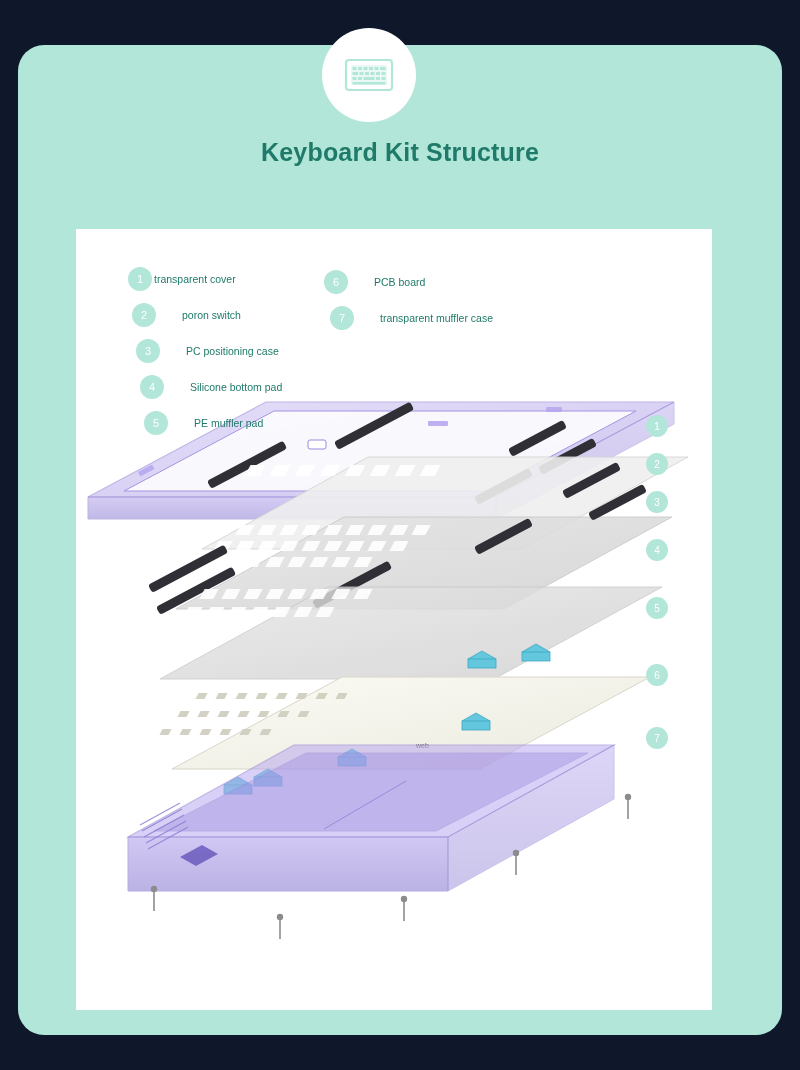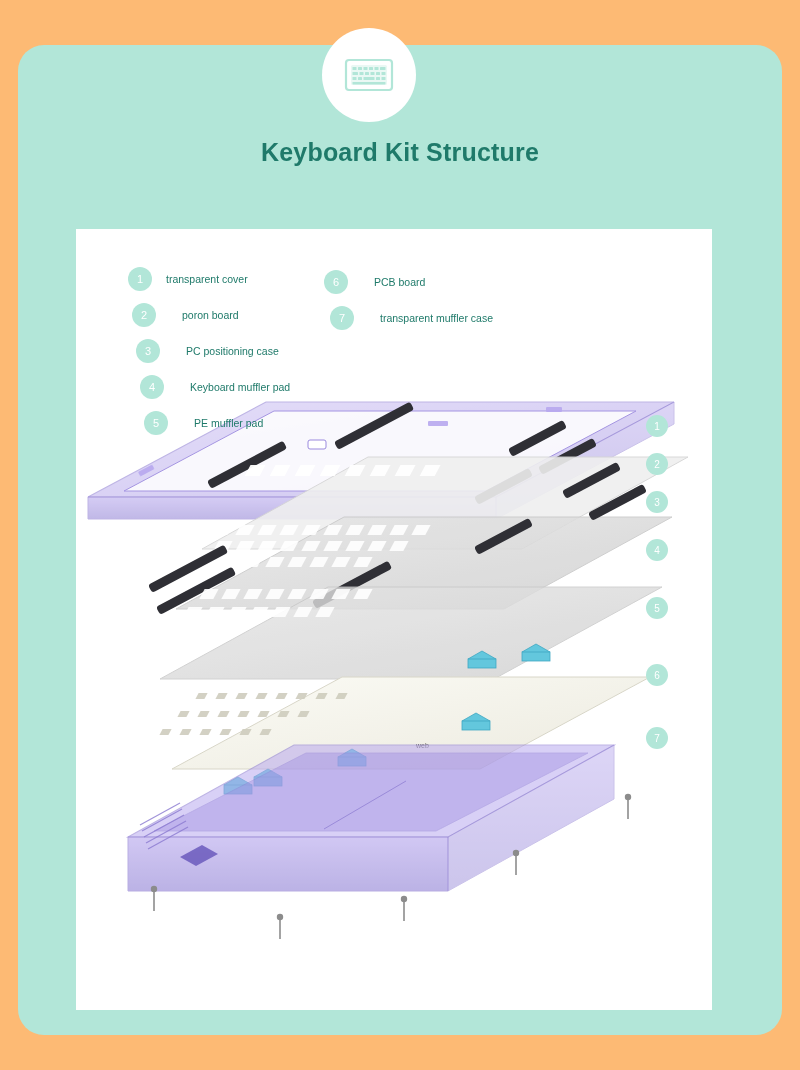--- a/index.html
+++ b/index.html
@@ -13,21 +13,21 @@
     font-family: "Liberation Sans", sans-serif;
     position: relative;
     overflow: hidden;
   }
 
   .page {
     position: absolute;
     left: 0; top: 0;
     width: 800px;
     height: 1070px;
-    background: #fdba74;
+    background: #0f172a;
   }
 
   
   .mint-card {
     position: absolute;
     left: 18px;
     top: 45px;
     width: 764px;
     height: 990px;
     background: #b2e6d8;
@@ -104,21 +104,21 @@
     justify-content: center;
     flex: none;
   }
   .legend-label {
     margin-left: 26px;
     font-size: 10.5px;
     color: #1f7a6a;
     white-space: nowrap;
   }
   
-  .legend-col.left .legend-item:nth-child(1) .legend-label { margin-left: 14px; }
+  .legend-col.left .legend-item:nth-child(1) .legend-label { margin-left: 2px; }
   .legend-col.left .legend-item:nth-child(2) { margin-left: 4px; }
   .legend-col.left .legend-item:nth-child(3) { margin-left: 8px; }
   .legend-col.left .legend-item:nth-child(4) { margin-left: 12px; }
   .legend-col.left .legend-item:nth-child(5) { margin-left: 16px; }
   .legend-col.right .legend-item:nth-child(2) { margin-left: 6px; }
 
   
   .callout {
     position: absolute;
     width: 22px;
@@ -423,31 +423,31 @@
 
       <div class="legend-col left">
 
         <div class="legend-item">
           <span class="legend-num">1</span>
           <span class="legend-label">transparent cover</span>
         </div>
 
         <div class="legend-item">
           <span class="legend-num">2</span>
-          <span class="legend-label">poron board</span>
+          <span class="legend-label">poron switch</span>
         </div>
 
         <div class="legend-item">
           <span class="legend-num">3</span>
           <span class="legend-label">PC positioning case</span>
         </div>
 
         <div class="legend-item">
           <span class="legend-num">4</span>
-          <span class="legend-label">Keyboard muffler pad</span>
+          <span class="legend-label">Silicone bottom pad</span>
         </div>
 
         <div class="legend-item">
           <span class="legend-num">5</span>
           <span class="legend-label">PE muffler pad</span>
         </div>
 
       </div>
 
       <div class="legend-col right">

